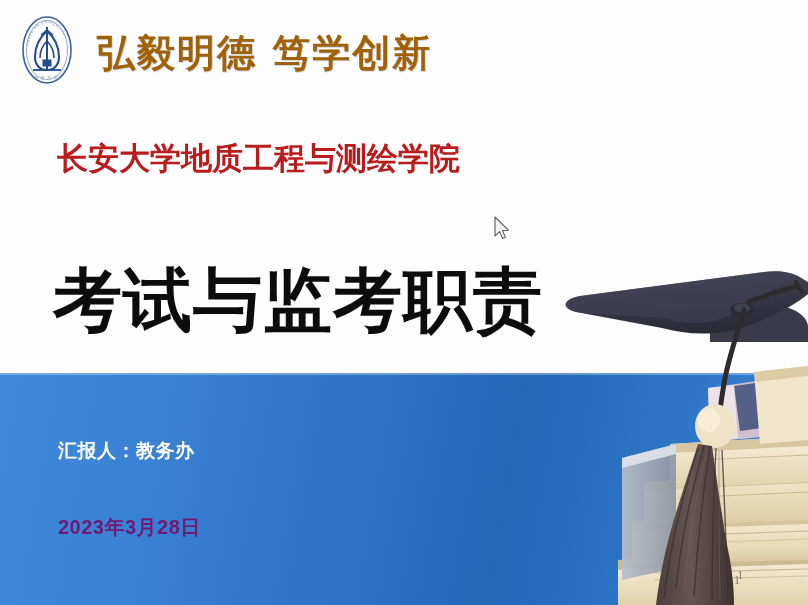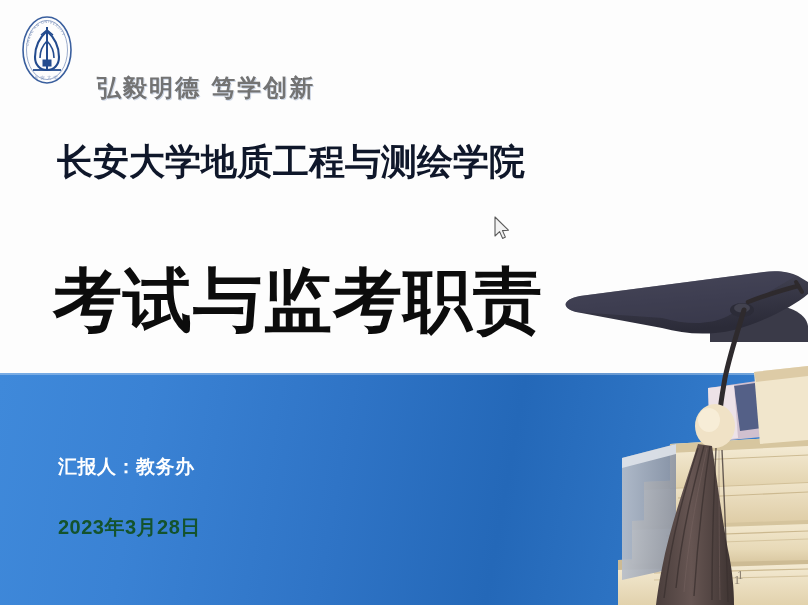--- a/index.html
+++ b/index.html
@@ -55,38 +55,37 @@
     height: 72px;
   }
   .seal svg { display: block; width: 100%; height: 100%; }
 
   
   .motto {
     position: absolute;
     left: 97px;
     top: 28px;
     font-family: "DejaVu Serif", "Liberation Serif", serif;
-    font-size: 24px;
+    font-size: 38px;
     font-weight: 700;
     letter-spacing: 2px;
-    color: #737373;
+    color: #a16207;
     white-space: nowrap;
     text-shadow: 1px 1px 0 rgba(120,145,190,0.35);
-    margin-top: 44px;
   }
 
   
   .institution {
     position: absolute;
     left: 57px;
     top: 138px;
-    font-size: 36px;
+    font-size: 31px;
     font-weight: 700;
     letter-spacing: 0px;
-    color: #0f172a;
+    color: #b91c1c;
     white-space: nowrap;
   }
 
   
   .main-title {
     position: absolute;
     left: 53px;
     top: 225px;
     font-size: 69px;
     font-weight: 700;
@@ -94,34 +93,34 @@
     color: #0c0c0c;
     white-space: nowrap;
     line-height: 1.05;
     margin-top: 40px;
   }
 
   
   .presenter {
     position: absolute;
     left: 58px;
-    top: 454px;
+    top: 438px;
     font-size: 19px;
     font-weight: 700;
     color: #ffffff;
     white-space: nowrap;
     letter-spacing: 0.5px;
   }
   .date {
     position: absolute;
     left: 58px;
     top: 514px;
     font-size: 20px;
     font-weight: 700;
-    color: #14532d;
+    color: #701a75;
     white-space: nowrap;
     letter-spacing: 0.5px;
   }
 
   
   .artwork {
     position: absolute;
     left: 558px;
     top: 268px;
     width: 250px;

